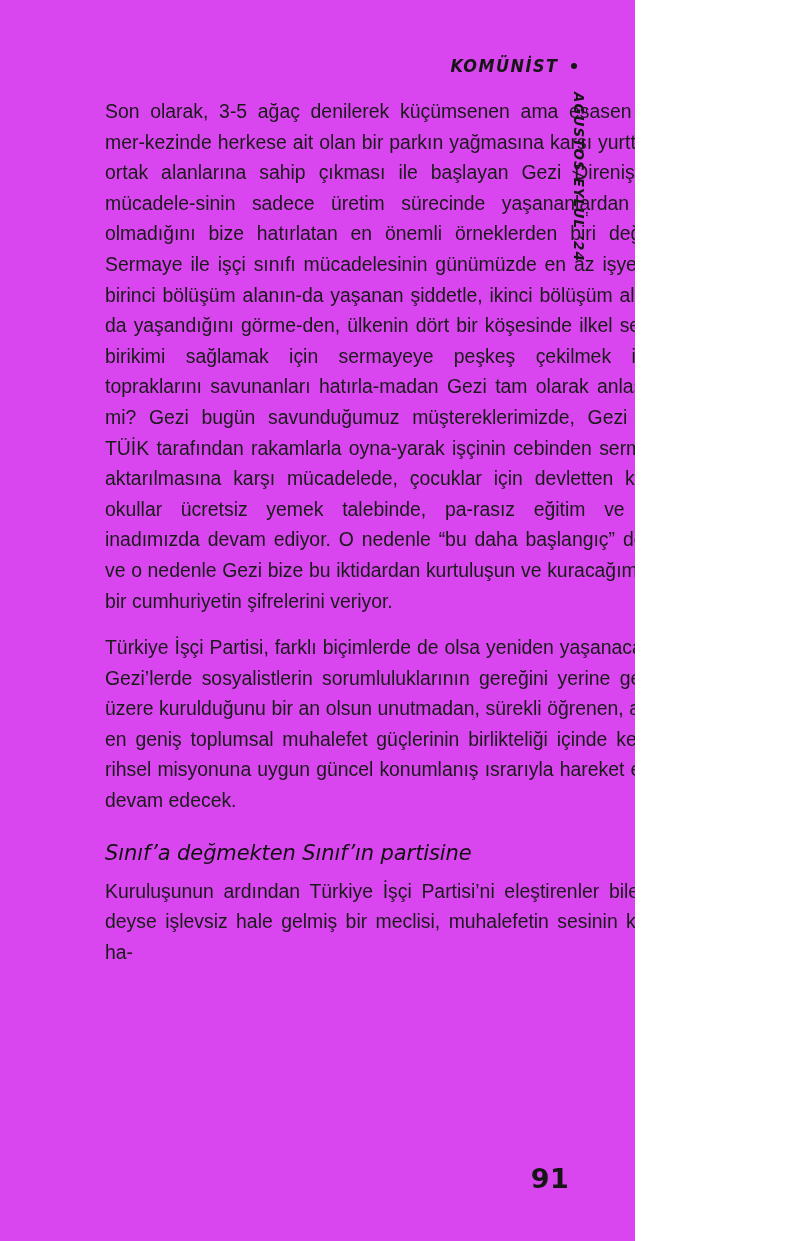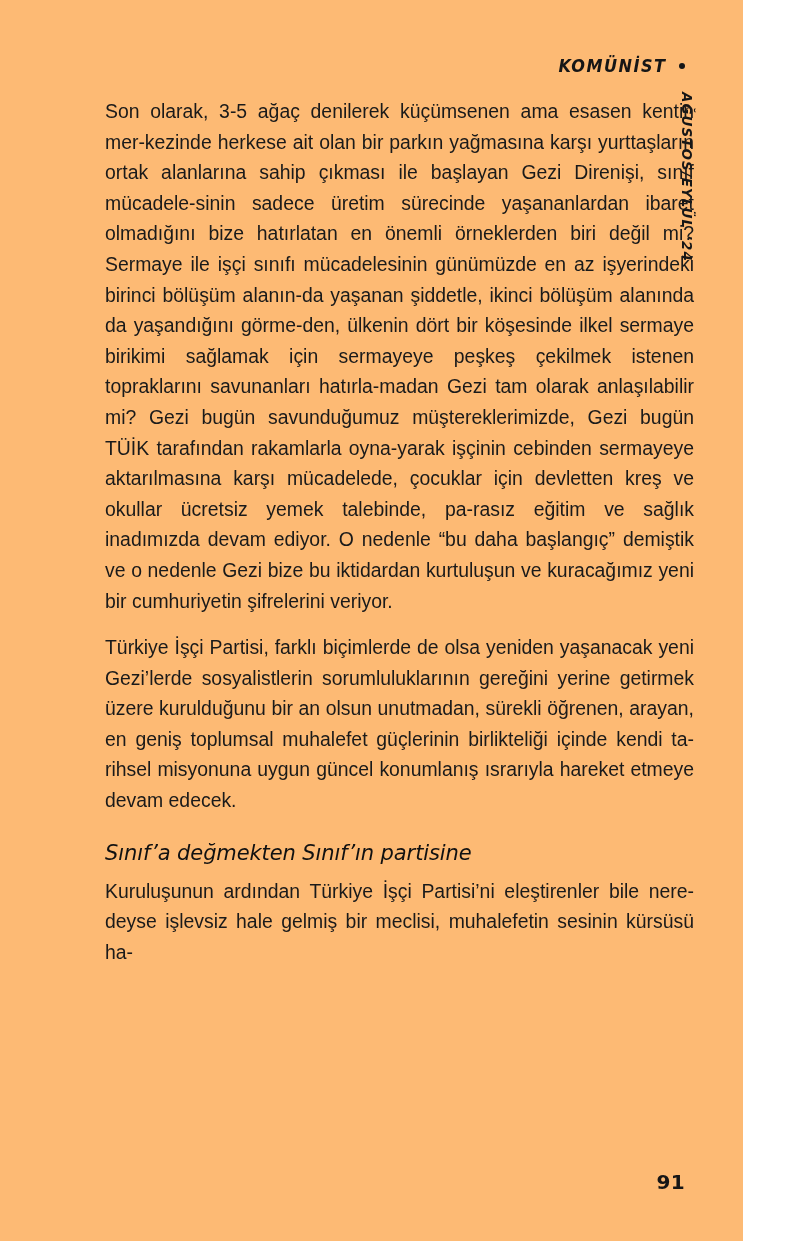--- a/index.html
+++ b/index.html
@@ -4,23 +4,23 @@
 <title>Komünist — sayfa 91</title>
 <style>
   html, body {
     margin: 0;
     padding: 0;
     background: #ffffff;
   }
 
   .page {
     position: relative;
-    width: 743px;
+    width: 635px;
     height: 1241px;
-    background: #fdba74;
+    background: #d946ef;
     overflow: hidden;
     box-sizing: border-box;
   }
 
   
   .running-head {
     position: absolute;
     top: 56px;
     right: 58px;
     display: flex;
@@ -98,25 +98,25 @@
     color: #111111;
     margin: 22px 0 8px 0;
     line-height: 30px;
     letter-spacing: -0.1px;
     font-style: italic;
   }
 
   
   .folio {
     position: absolute;
-    right: 58px;
+    right: 66px;
     bottom: 47px;
     font-family: "DejaVu Sans", "Liberation Sans", sans-serif;
     font-weight: 700;
-    font-size: 20px;
+    font-size: 27px;
     color: #161616;
     letter-spacing: 0.3px;
   }
 </style>
 </head>
 <body>
 
 <div class="page">
 
   <div class="running-head">

